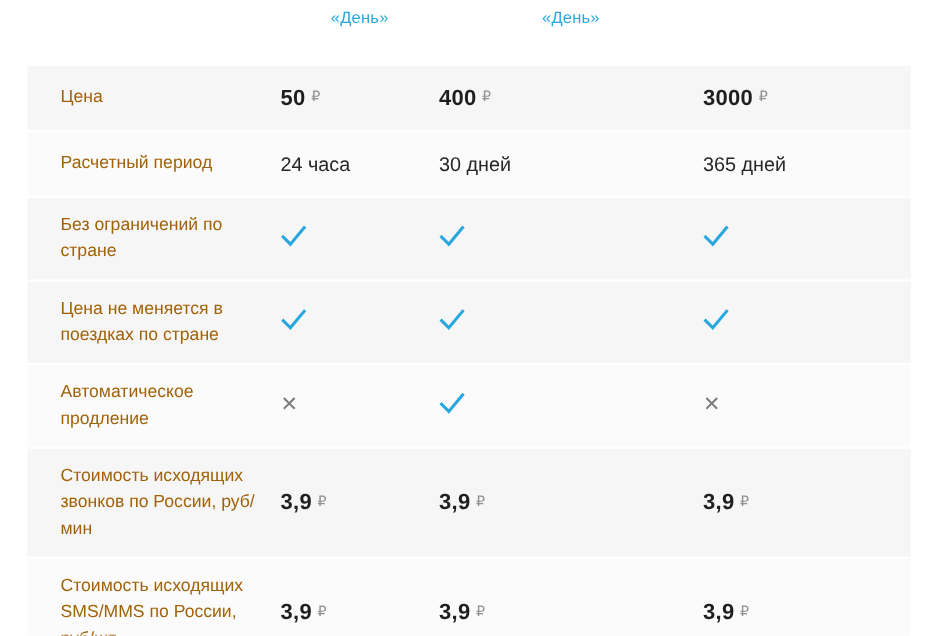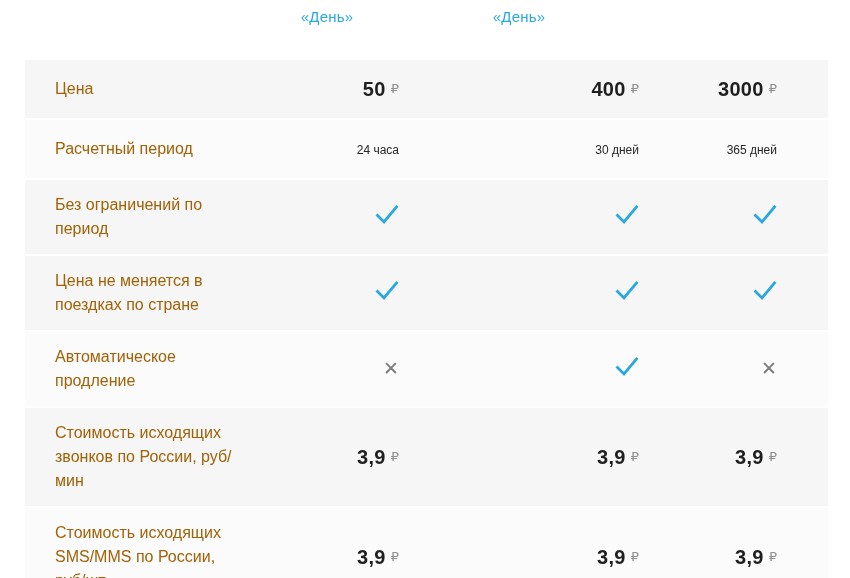--- a/index.html
+++ b/index.html
@@ -40,24 +40,24 @@
   .row.gray  { background: #f6f6f6; }
   .row.light { background: #fbfbfb; }
   .label-cell {
     padding-left: 30px;
     padding-right: 10px;
     font-size: 16px;
     line-height: 1.5;
     color: #a16207;
   }
   .value-cell {
-    text-align: right;
+    text-align: left;
     color: #262626;
   }
-  .text-value { font-size: 12px; color: #262626; }
+  .text-value { font-size: 18px; color: #262626; }
   .price-amount {
     font-size: 20px;
     font-weight: 700;
     color: #1f1f1f;
     letter-spacing: 0.3px;
   }
   .currency-symbol {
     font-size: 13px;
     color: #909090;
     margin-left: 5px;
@@ -91,21 +91,21 @@
   </div>
 
   <div class="grid-row row light">
     <div class="label-cell">Расчетный период</div>
     <div class="value-cell"><span class="text-value">24 часа</span></div>
     <div class="value-cell"><span class="text-value">30 дней</span></div>
     <div class="value-cell"><span class="text-value">365 дней</span></div>
   </div>
 
   <div class="grid-row row gray">
-    <div class="label-cell">Без ограничений по период</div>
+    <div class="label-cell">Без ограничений по стране</div>
     <div class="value-cell"><span class="check-icon"><svg width="24" height="20" viewBox="0 0 24 20">
               <path d="M2.5 10.5 L9 17 L21.5 2" fill="none" stroke="#29a8df" stroke-width="2.8" stroke-linecap="square"></path>
             </svg></span></div>
     <div class="value-cell"><span class="check-icon"><svg width="24" height="20" viewBox="0 0 24 20">
               <path d="M2.5 10.5 L9 17 L21.5 2" fill="none" stroke="#29a8df" stroke-width="2.8" stroke-linecap="square"></path>
             </svg></span></div>
     <div class="value-cell"><span class="check-icon"><svg width="24" height="20" viewBox="0 0 24 20">
               <path d="M2.5 10.5 L9 17 L21.5 2" fill="none" stroke="#29a8df" stroke-width="2.8" stroke-linecap="square"></path>
             </svg></span></div>
   </div>

